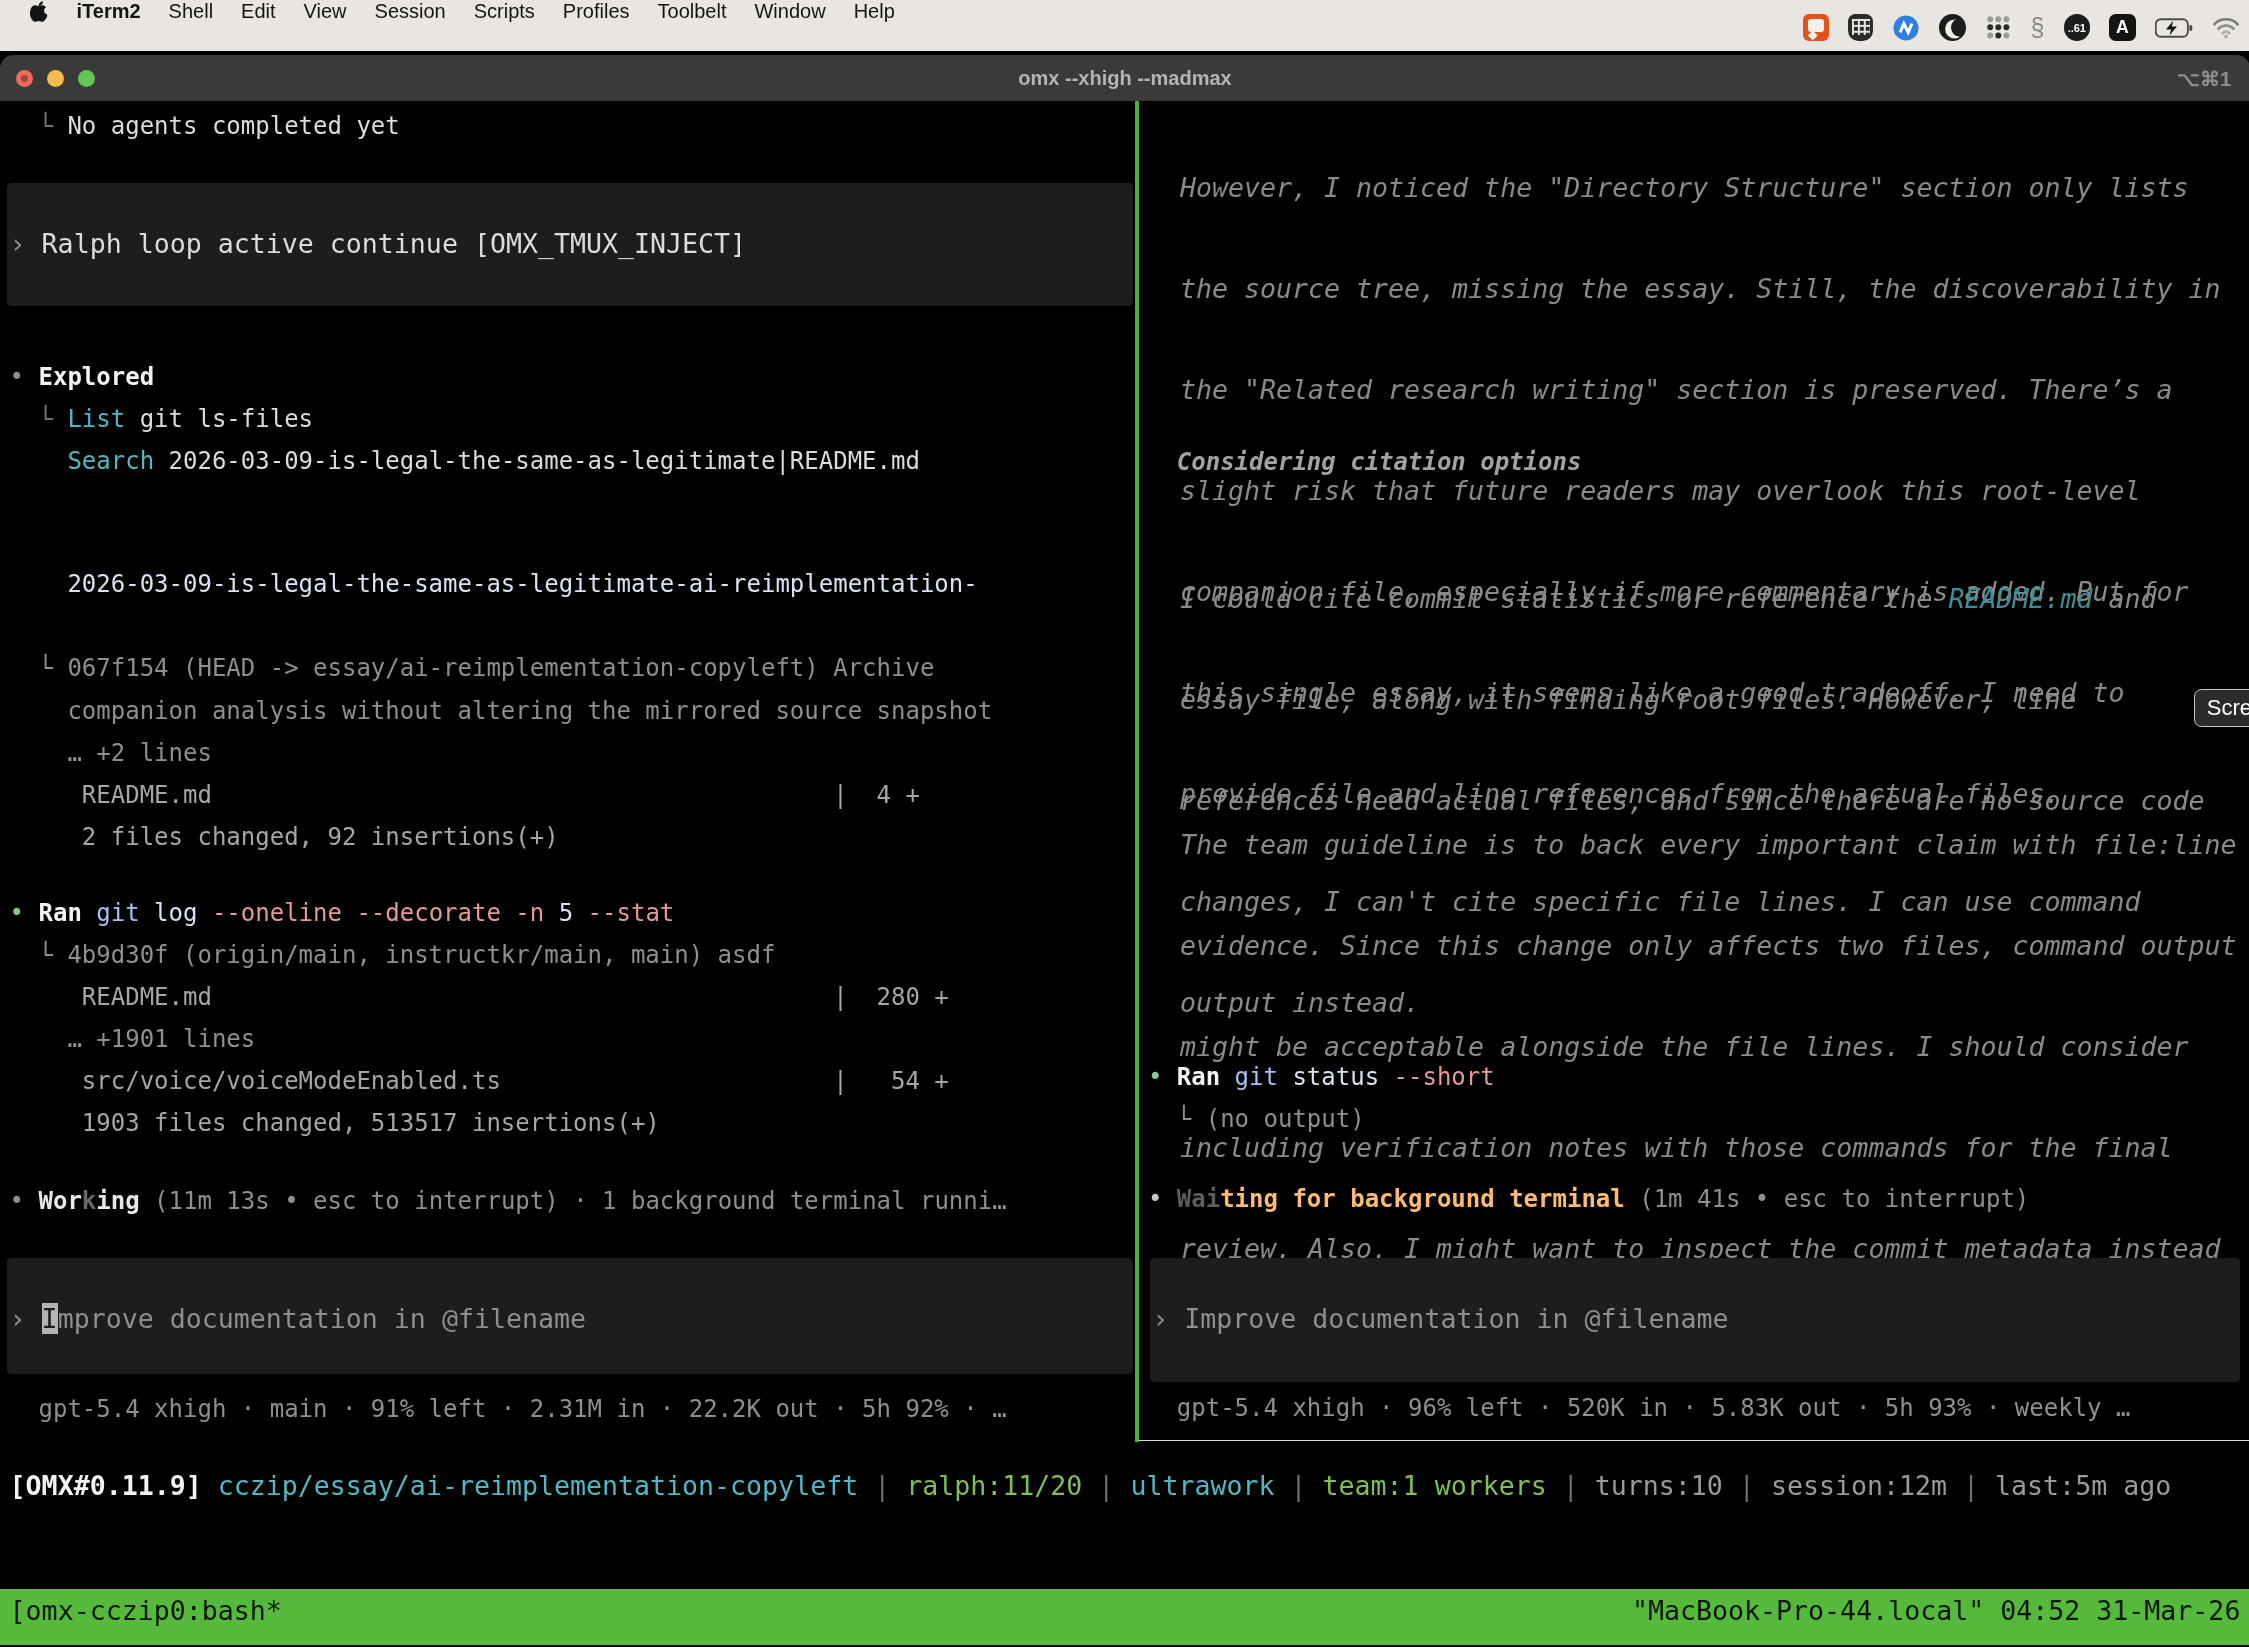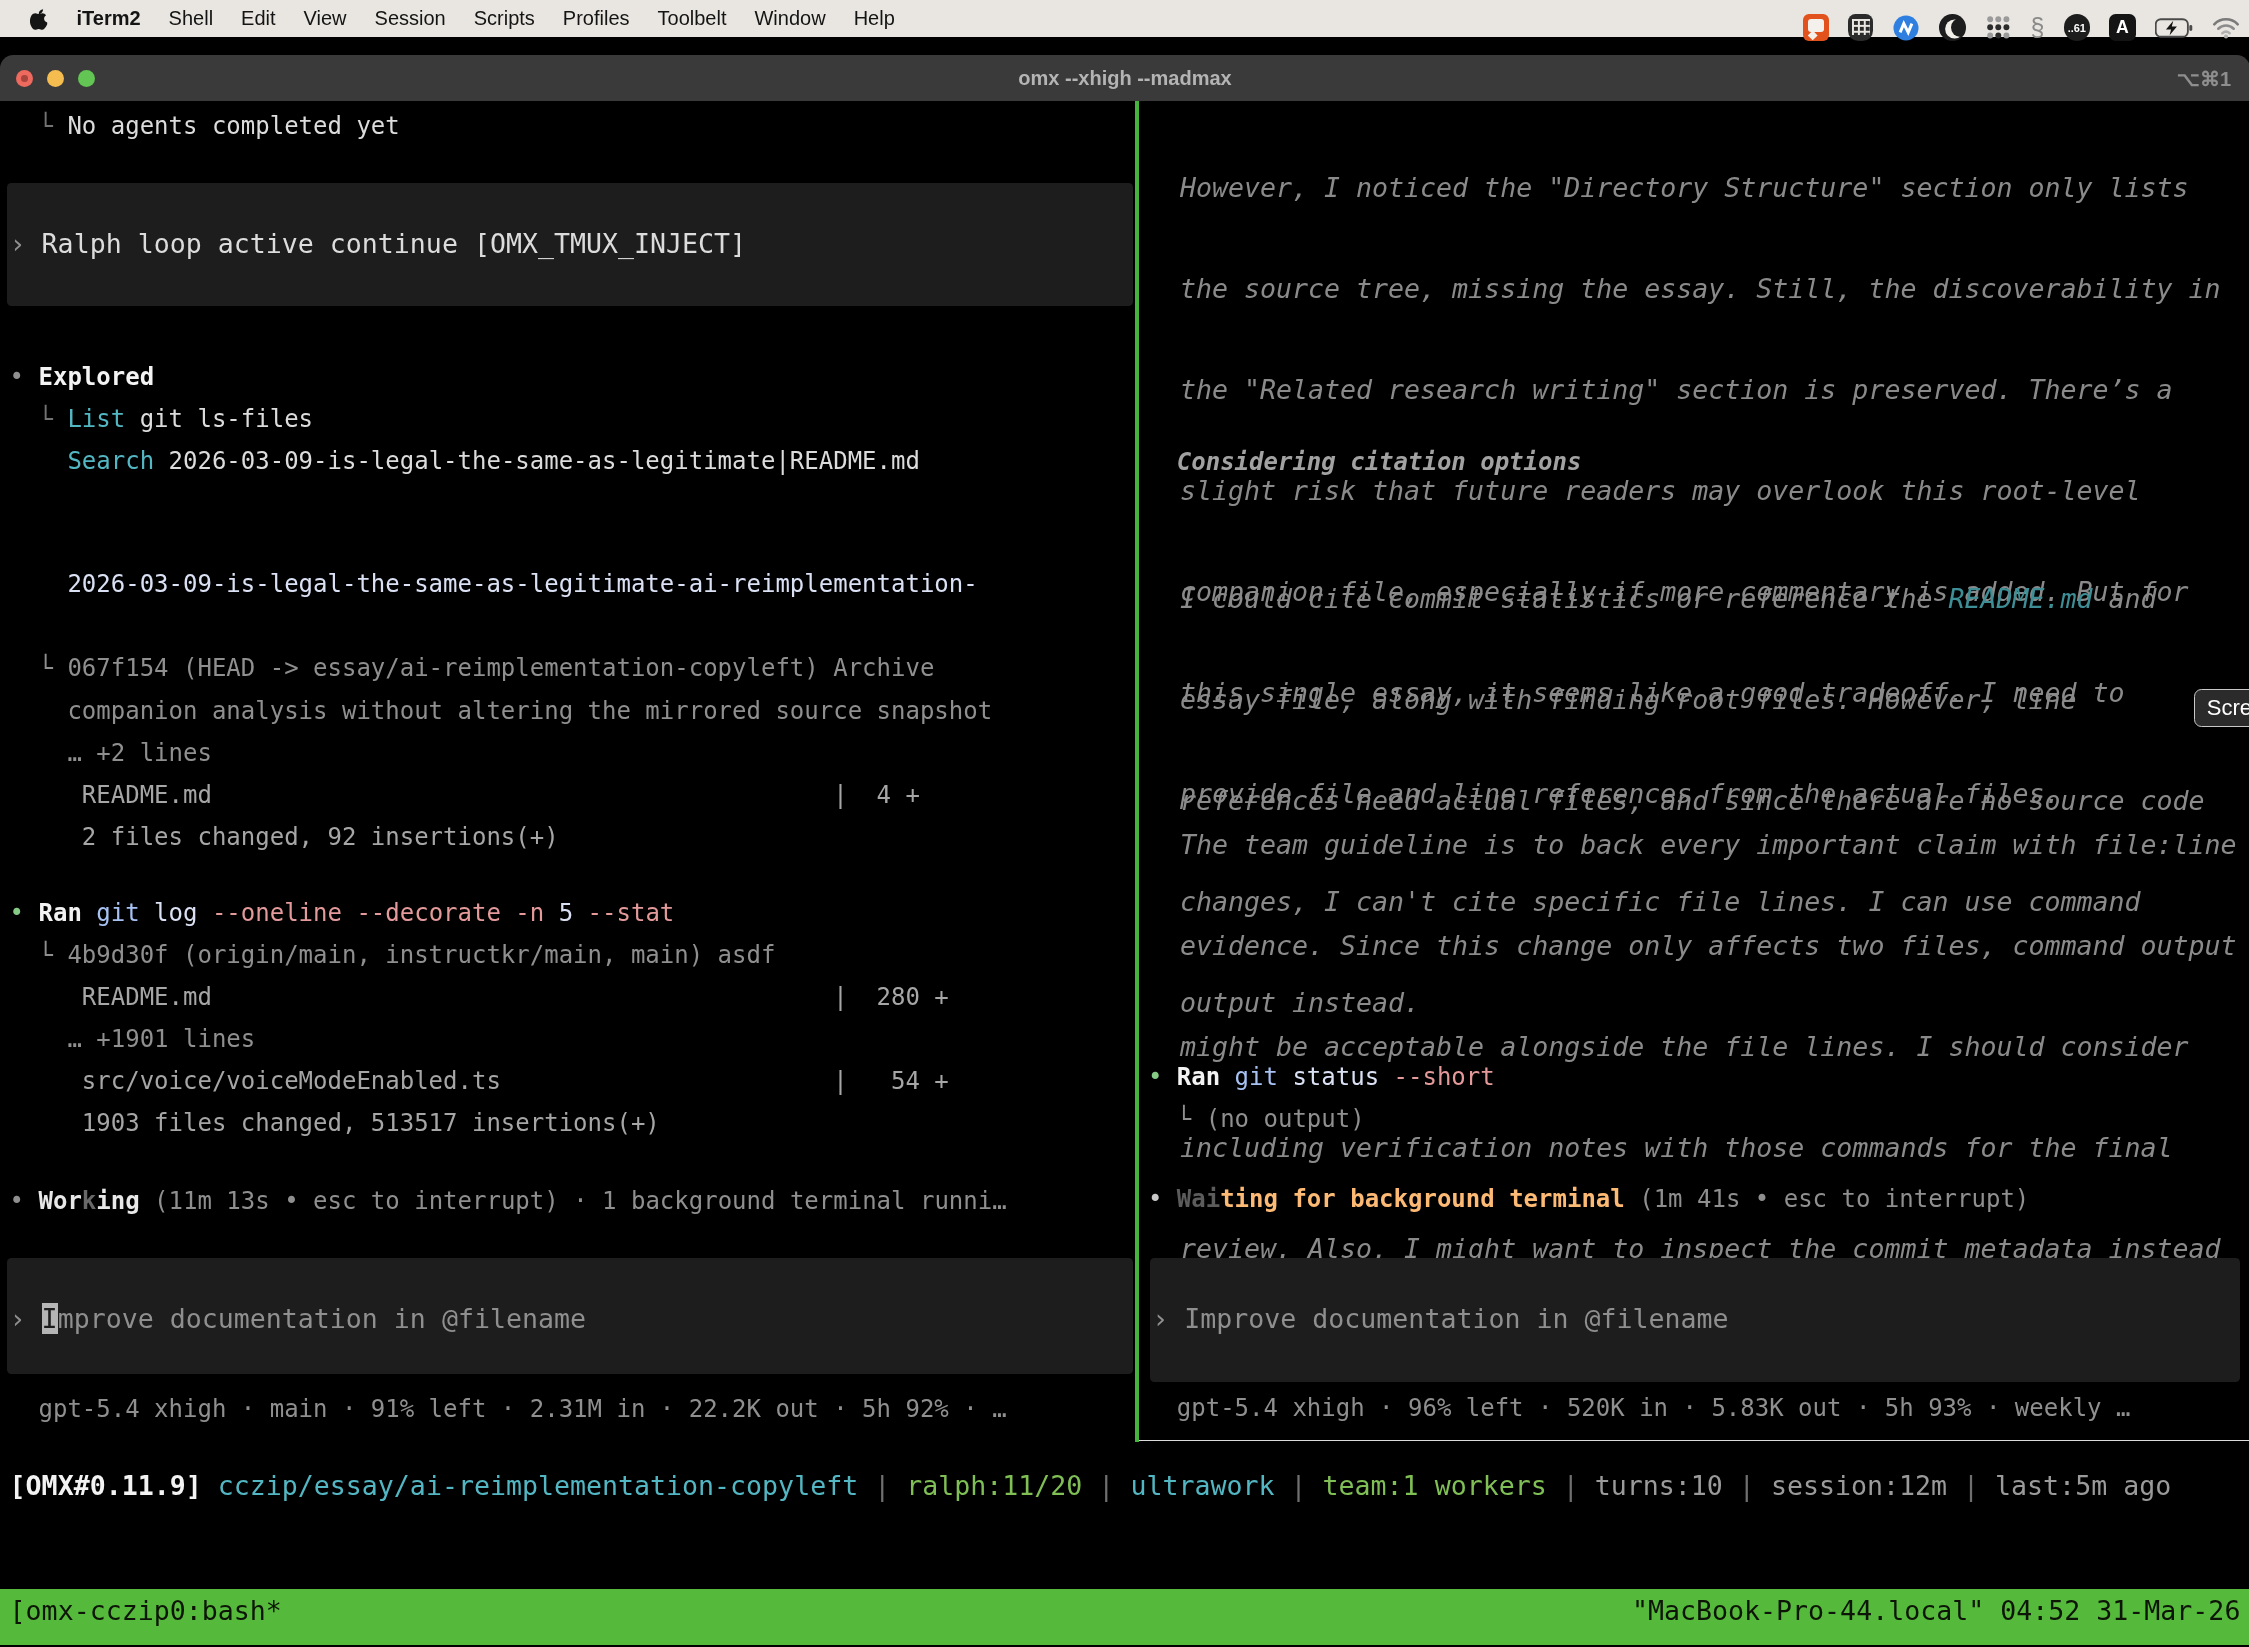--- a/index.html
+++ b/index.html
@@ -1,20 +1,20 @@
 <!DOCTYPE html>
 <html style="font-size:11.8px"><head>
 <meta charset="utf-8">
 <style>
   html,body{margin:0;padding:0;}
   body{width:2250px;height:1648px;position:relative;overflow:hidden;background:#000;}
 
   
-  .menubar{position:absolute;left:0;top:0;width:2250px;height:37px;background:#e9e6e1;
-    display:flex;align-items:center;font-family:"Liberation Sans",sans-serif;font-size:20px;color:#141414;}
+  .menubar{position:absolute;left:0;top:0;width:2250px;height:51px;background:#e9e6e1;
+    display:flex;align-items:flex-start;font-family:"Liberation Sans",sans-serif;font-size:20px;color:#141414;}
   .apple{margin-left:29.5px;display:flex;align-items:center;}
   .mi{margin-left:28px;}
   .mi.appname{font-weight:bold;}
   .mstatus{position:absolute;right:10.3px;top:0;height:55px;display:flex;align-items:center;gap:19px;}
   .ic{display:flex;align-items:center;justify-content:center;}
   .ic-msg{width:26.6px;height:26.6px;background:#e2521c;border-radius:5.9px;position:relative;}
   .ic-msg::before{content:"";position:absolute;left:5.2px;top:4.4px;width:16px;height:13.3px;background:#f4f1ec;border-radius:3px;}
   .ic-msg::after{content:"";position:absolute;left:5.9px;bottom:1.5px;width:7.4px;height:7.4px;background:#f4f1ec;transform:rotate(45deg);}
   .ic-shield{width:25px;height:26.6px;background:#2b2b2b;border-radius:7.4px 7.4px 10.3px 10.3px;position:relative;}
   .ic-shield::before{content:"";position:absolute;left:3.7px;top:4.4px;width:17.7px;height:16px;

